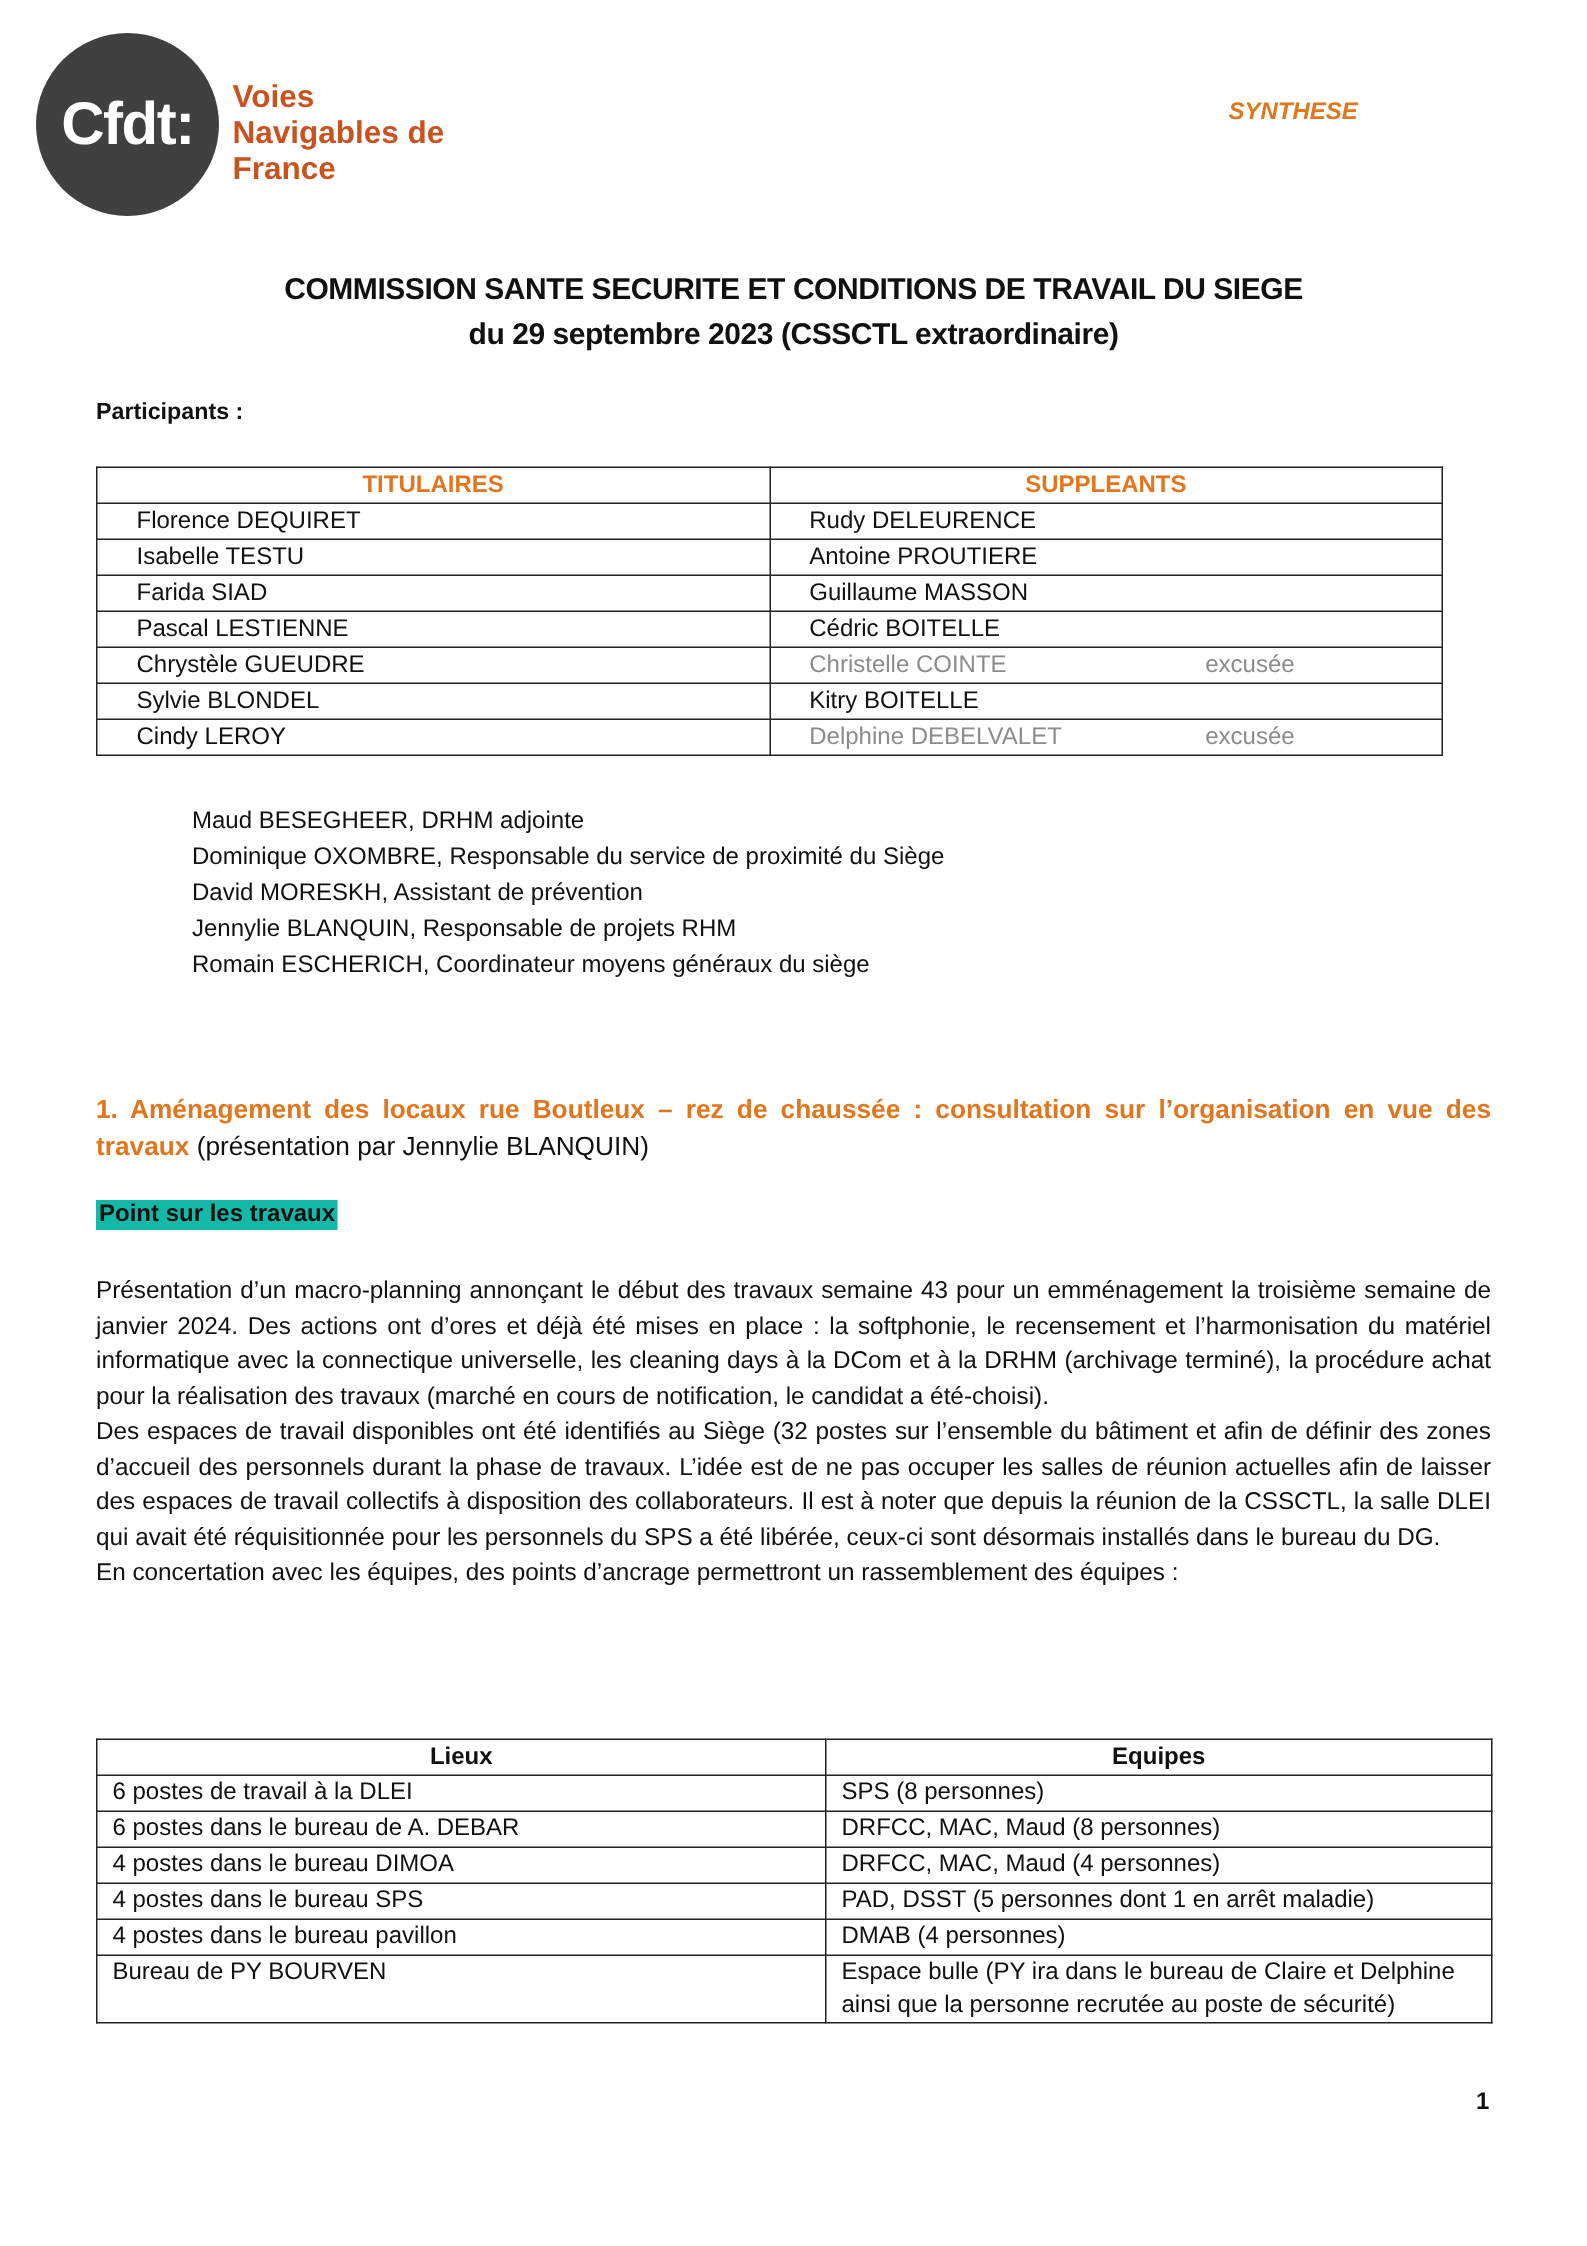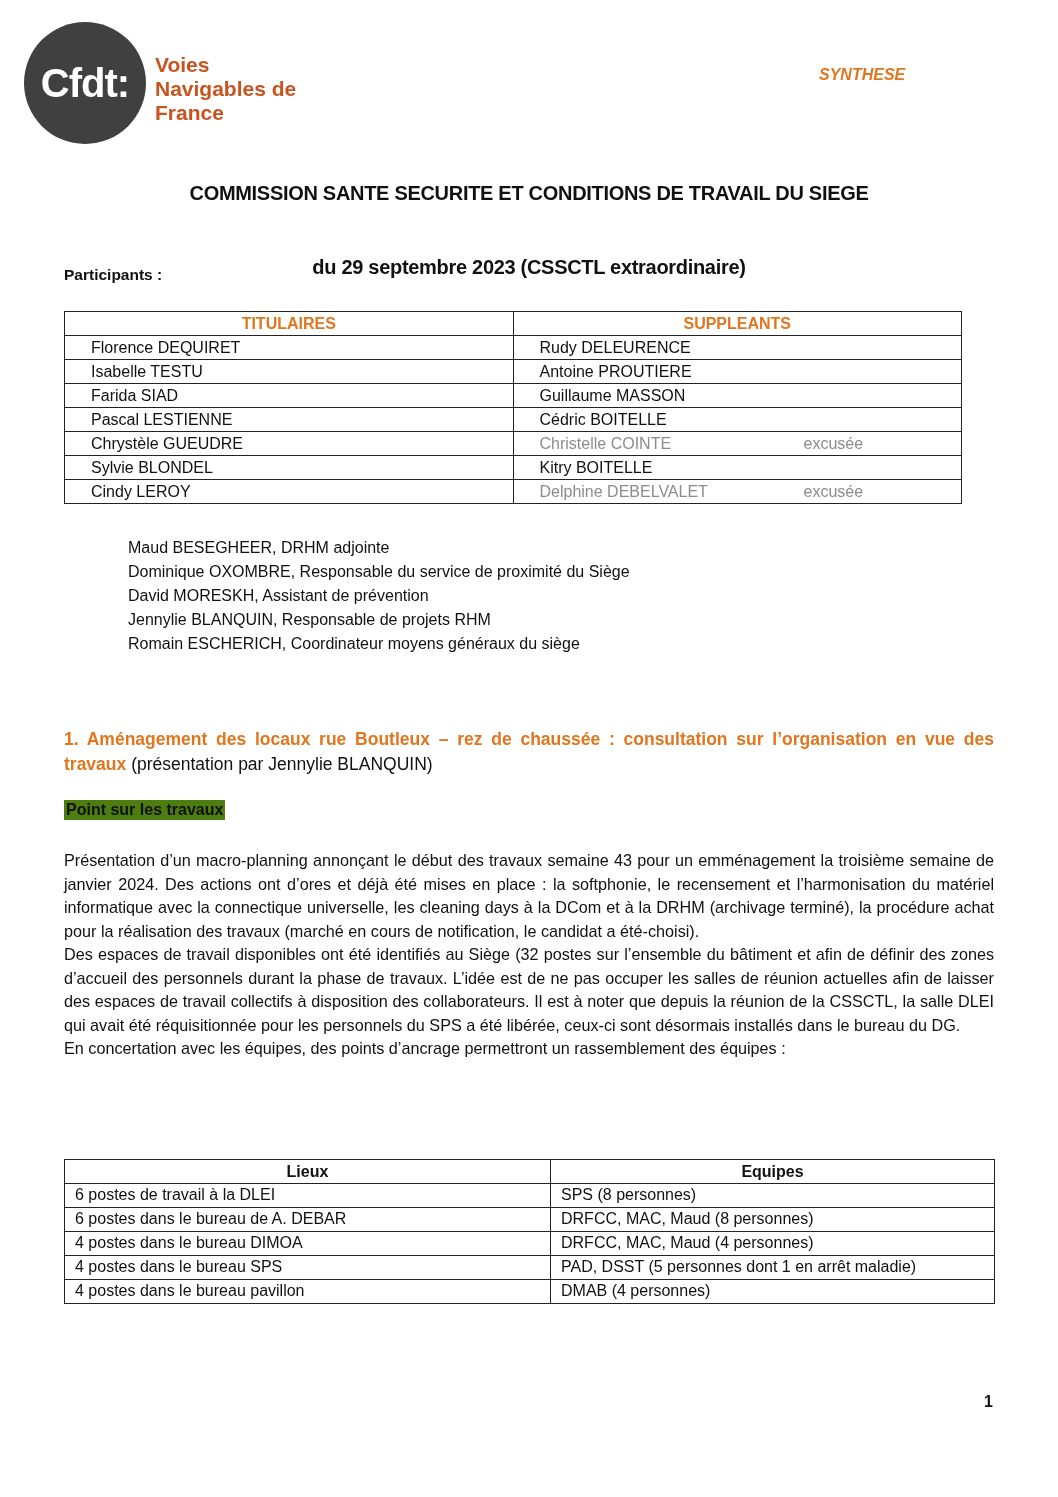--- a/index.html
+++ b/index.html
@@ -20,21 +20,21 @@
     th { text-align: center; font-weight: bold; }
     #participants-table { left: 64px; top: 311px; width: 898px; }
     #participants-table td { width: 50%; padding-left: 26px; }
     #participants-table th { color: #e0761e; }
     .excused { color: #8c8c8c; }
     .excused-note { position: absolute; left: 290px; }
     .suppl-cell { position: relative; margin-left: 16px; }
     #guests { left: 128px; top: 536px; font-size: 16px; line-height: 24px; }
     #section-heading { left: 64px; top: 727px; width: 930px; font-size: 17.5px; line-height: 25px; text-align: justify; }
     #section-heading .orange { color: #e0761e; font-weight: bold; }
-    #subheading { left: 64px; top: 800px; background: #4d7c0f; font-weight: bold; font-size: 16px; padding: 1px 2px; }
+    #subheading { left: 64px; top: 800px; background: #14b8a6; font-weight: bold; font-size: 16px; padding: 1px 2px; }
     .para { left: 64px; width: 930px; font-size: 16.2px; line-height: 23.5px; text-align: justify; }
     .para p { margin: 0; }
     #lieux-table { left: 64px; top: 1159px; width: 931px; }
     #lieux-table td:first-child { width: 465px; }
     #page-number { left: 984px; top: 1393px; font-weight: bold; font-size: 16px; }
   </style>
 </head>
 <body>
 
 <div id="logo-circle" class="abs">
@@ -42,21 +42,21 @@
 </div>
 <div id="logo-text" class="abs">
   <div>Voies</div>
   <div>Navigables de</div>
   <div>France</div>
 </div>
 
 <div id="synthese" class="abs">SYNTHESE</div>
 
 <div class="abs title" style="top:182px;">COMMISSION SANTE SECURITE ET CONDITIONS DE TRAVAIL DU SIEGE</div>
-<div class="abs title" style="top:212px;margin-top:44px;">du 29 septembre 2023 (CSSCTL extraordinaire)</div>
+<div class="abs title" style="top:212px;">du 29 septembre 2023 (CSSCTL extraordinaire)</div>
 
 <div id="participants-label" class="abs">Participants :</div>
 
 <table id="participants-table" class="abs">
   <thead>
     <tr>
       <th>TITULAIRES</th>
       <th>SUPPLEANTS</th>
     </tr>
   </thead>
@@ -133,16 +133,20 @@
         <td style="vertical-align: top;">DRFCC, MAC, Maud (4 personnes)</td>
       </tr>
       <tr>
         <td style="vertical-align: top;">4 postes dans le bureau SPS</td>
         <td style="vertical-align: top;">PAD, DSST (5 personnes dont 1 en arrêt maladie)</td>
       </tr>
       <tr>
         <td style="vertical-align: top;">4 postes dans le bureau pavillon</td>
         <td style="vertical-align: top;">DMAB (4 personnes)</td>
       </tr>
+      <tr>
+        <td style="vertical-align: top;">Bureau de PY BOURVEN</td>
+        <td style="vertical-align: top;">Espace bulle (PY ira dans le bureau de Claire et Delphine ainsi que la personne recrutée au poste de sécurité)</td>
+      </tr>
     </tbody>
 </table>
 
 <div id="page-number" class="abs">1</div>
 
 </body></html>

